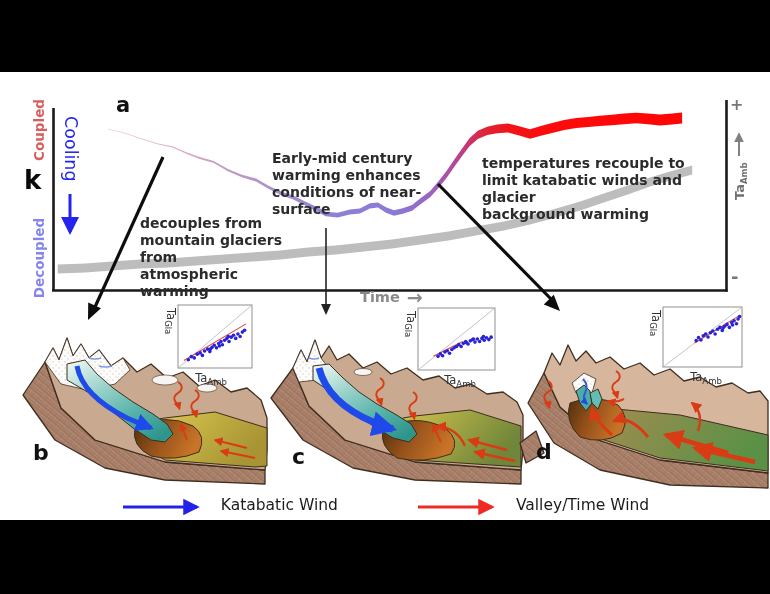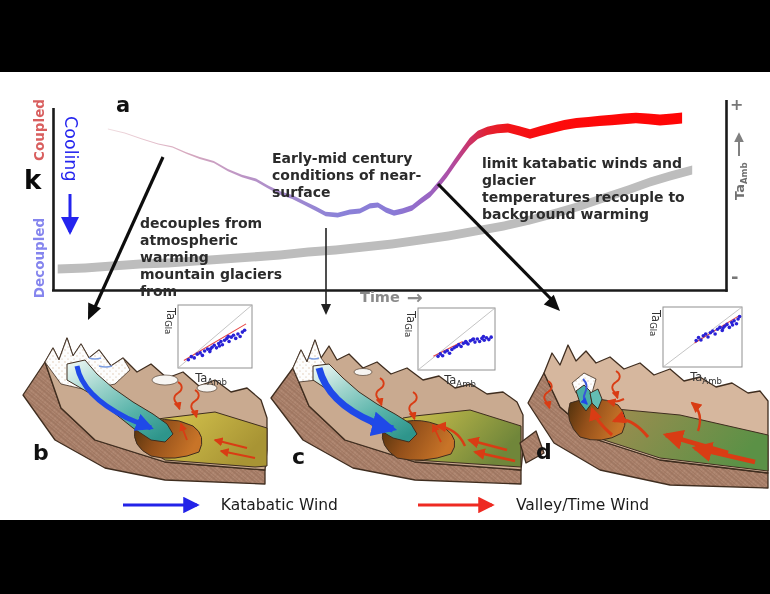--- a/index.html
+++ b/index.html
@@ -7,21 +7,21 @@
          font-family:"DejaVu Sans","Liberation Sans",sans-serif;}
   .content{position:absolute;left:0;top:72px;width:770px;height:448px;background:#ffffff;}
   .abs{position:absolute;}
   svg{display:block;overflow:visible;}
   .anno{position:absolute;font-size:14px;font-weight:bold;color:#2b2b2b;line-height:1.22;}
   .panel-letter{font-weight:bold;font-size:22px;fill:#111;}
   .time-row{position:absolute;left:360px;top:217px;display:flex;align-items:center;
             color:#8a8a8a;font-weight:bold;font-size:14.5px;}
   .time-arrow{font-size:19px;margin-left:7px;line-height:10px;}
   .legend{position:absolute;left:0;top:424px;width:770px;display:flex;justify-content:center;
-          align-items:center;gap:10px;font-size:15.5px;color:#1c1c1c;}
+          align-items:flex-end;gap:10px;font-size:15.5px;color:#1c1c1c;}
   .legend .spacer{width:58px;}
   .sub{font-size:8.5px;}
 </style>
 </head>
 <body>
 <div class="stage">
 
 <div class="content">
 
   <svg class="abs" style="left:0;top:0" width="770" height="448" viewBox="0 0 770 448">
@@ -80,30 +80,31 @@
       <polygon points="88,248 101,236.3 88.2,230.5" fill="#0d0d0d"></polygon>
       <line x1="326" y1="156" x2="326" y2="233" stroke="#222" stroke-width="1.6"></line>
       <polygon points="326,243 331,232 321,232" fill="#222"></polygon>
       <line x1="438" y1="112" x2="552" y2="228" stroke="#0d0d0d" stroke-width="3.2"></line>
       <polygon points="560,239 543.8,232.5 553.8,222.7" fill="#0d0d0d"></polygon>
     </g>
   </svg>
 
   <div class="anno" style="left:140px;top:143px;width:160px">
     <div>decouples from</div>
+    <div>mountain glaciers from</div>
     <div>atmospheric warming</div>
-    <div>mountain glaciers from</div>
   </div>
   <div class="anno" style="left:272px;top:78px;width:180px">
     <div>Early-mid century</div>
+    <div>warming enhances</div>
     <div>conditions of near-surface</div>
   </div>
   <div class="anno" style="left:482px;top:83px;width:215px">
+    <div>temperatures recouple to</div>
     <div>limit katabatic winds and glacier</div>
-    <div>temperatures recouple to</div>
     <div>background warming</div>
   </div>
 
   <div class="time-row">
     <span>Time</span>
     <span class="time-arrow">→</span>
   </div>
 
   <svg width="0" height="0" style="position:absolute">
     <defs>

